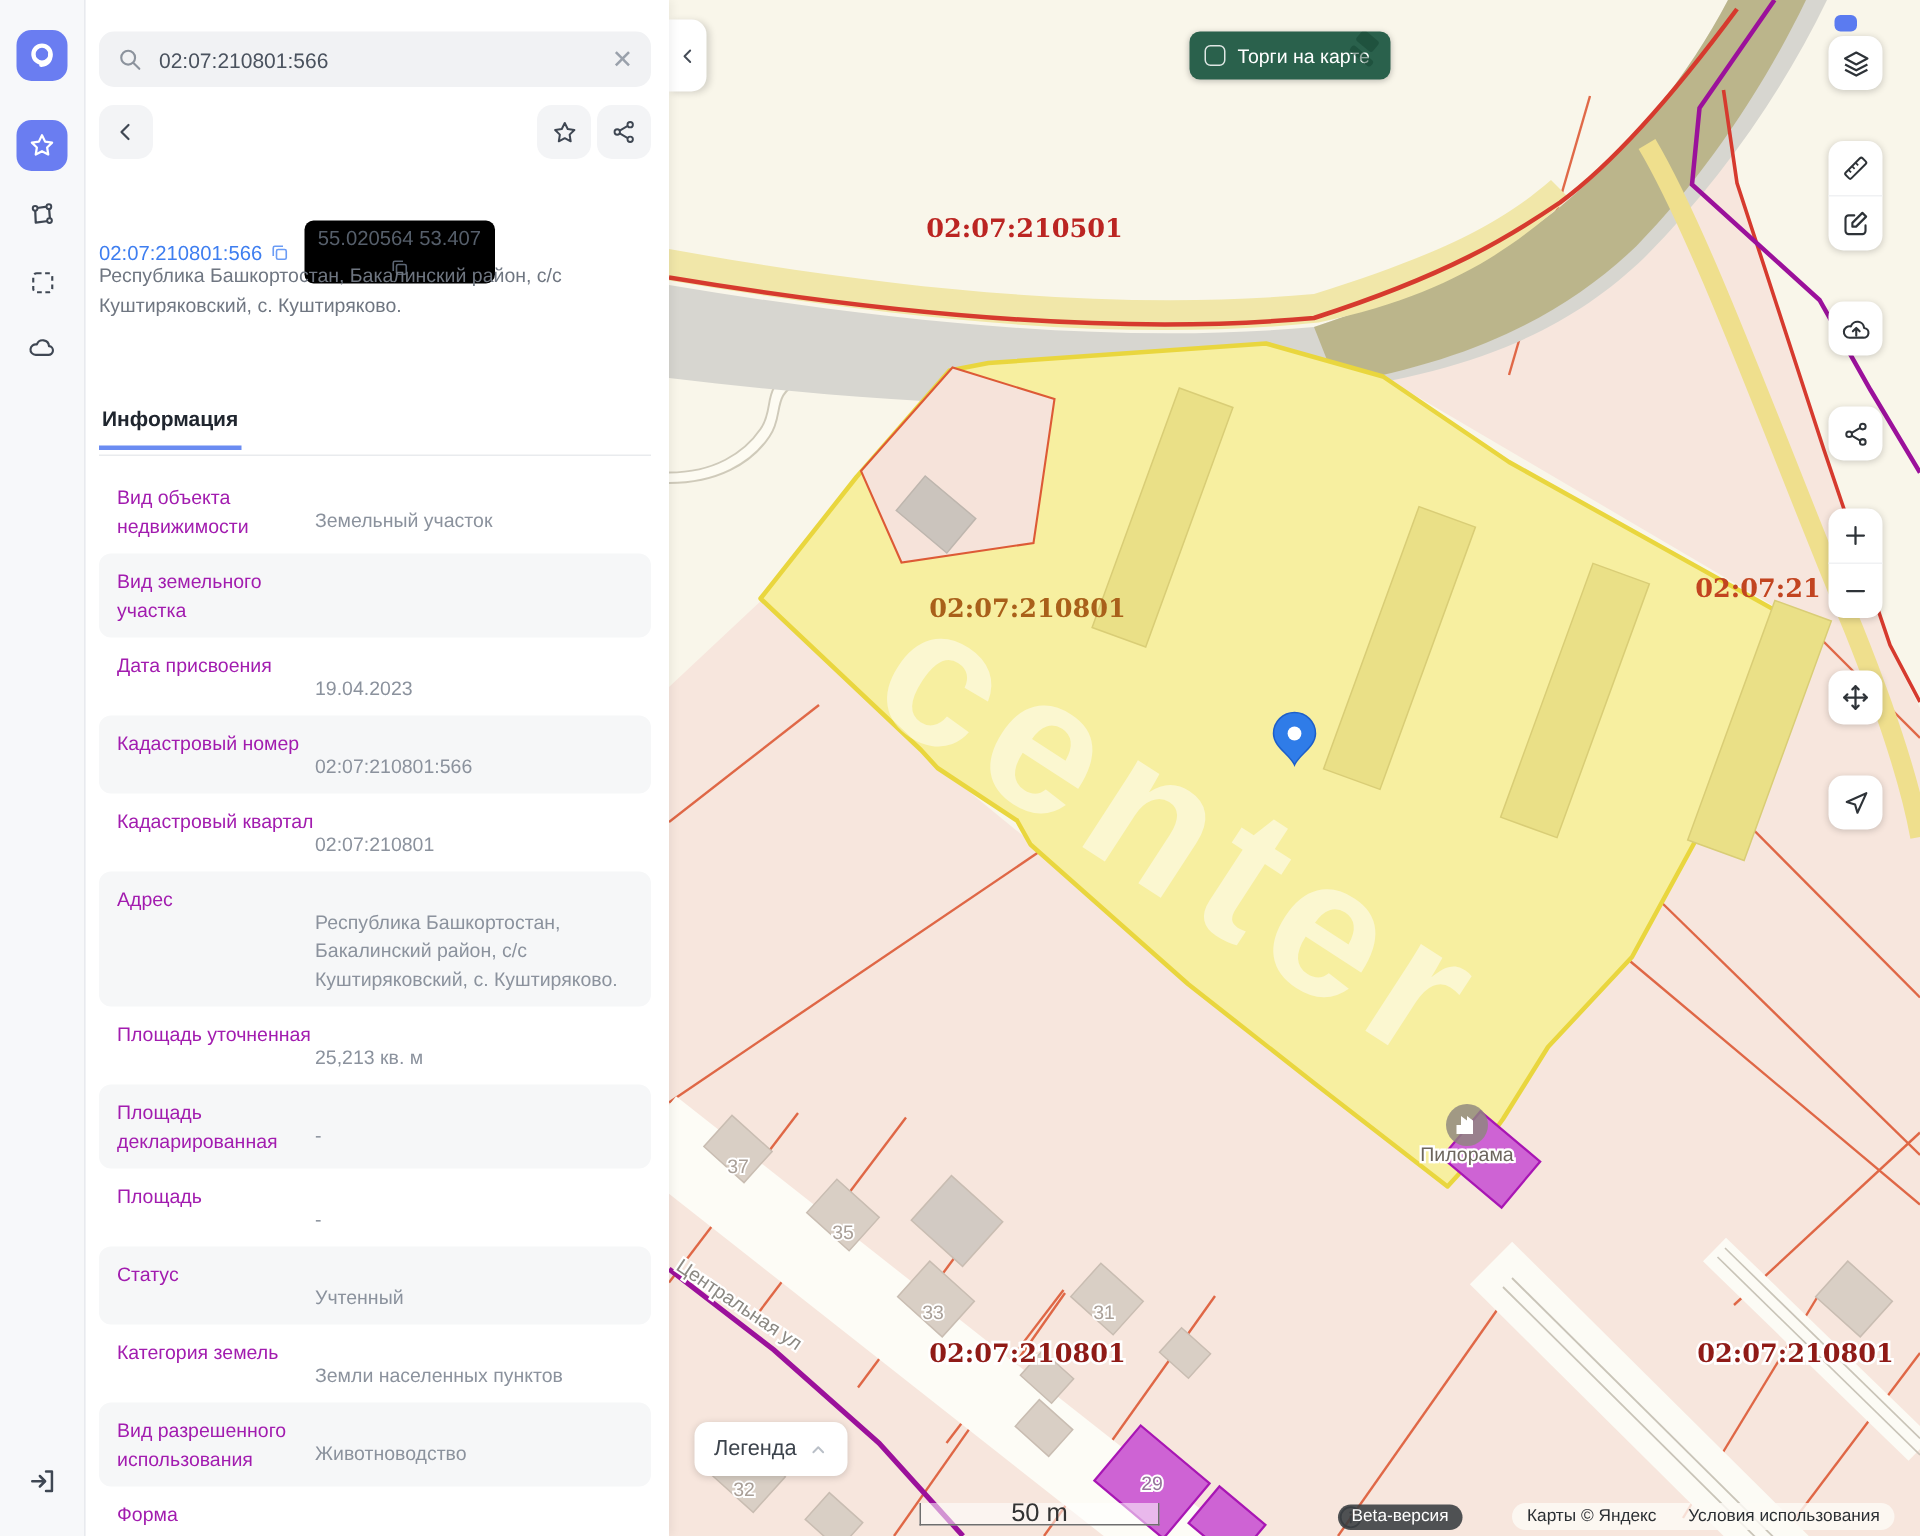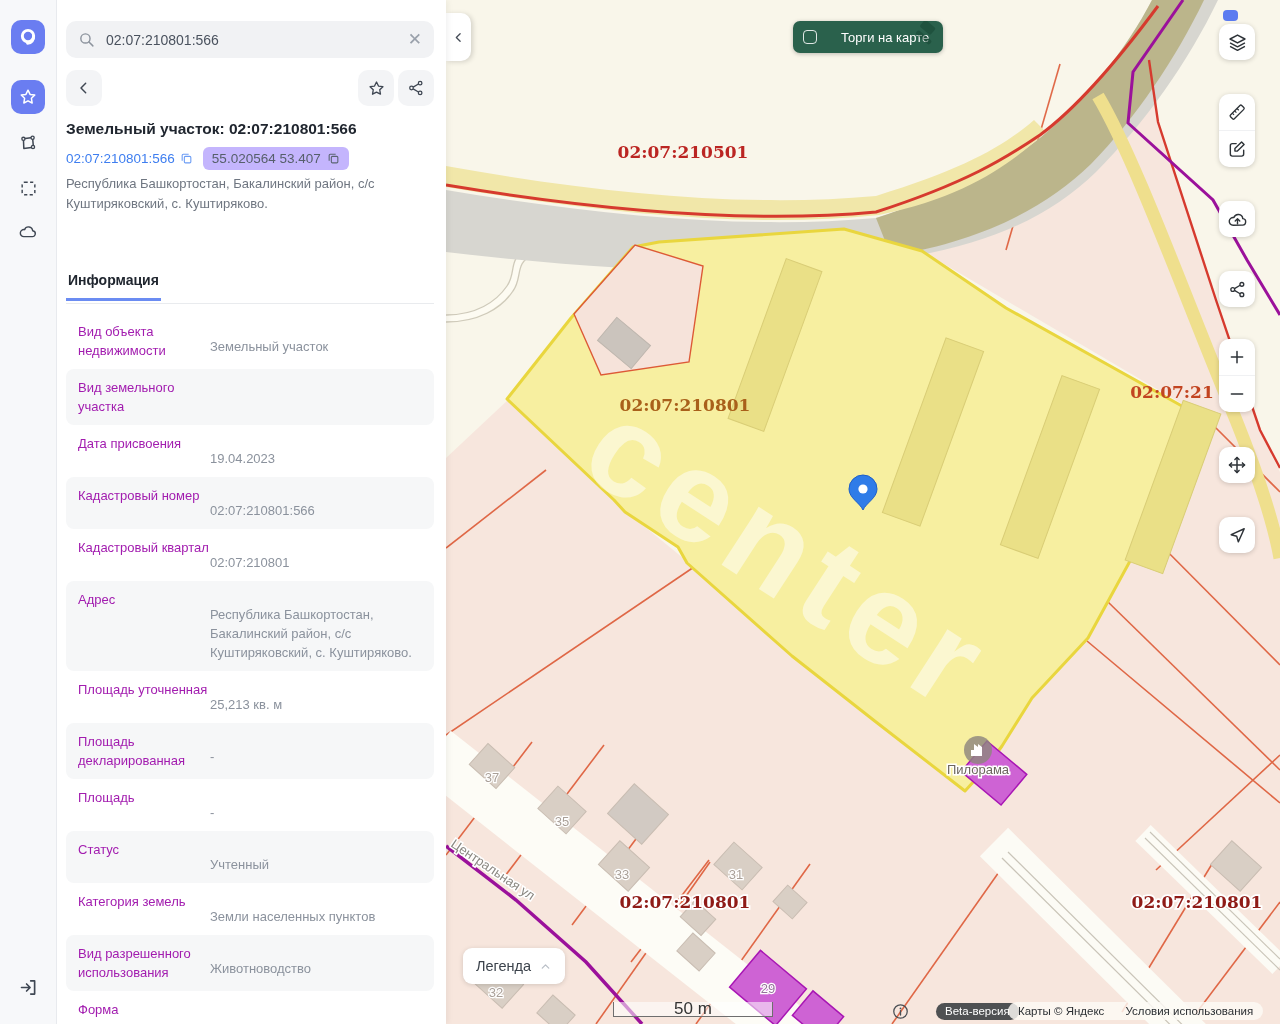--- a/index.html
+++ b/index.html
@@ -18,48 +18,48 @@
   .searchbar{position:absolute;left:10px;right:12px;top:21px;height:37px;background:#f1f2f4;border-radius:10px;display:flex;align-items:center;padding:0 12px;box-sizing:border-box;gap:9px;}
   .searchbar input{flex:1;border:none;background:transparent;outline:none;font-size:14px;color:#4a525e;font-family:inherit;}
   .clear-x{color:#9aa1ab;font-size:17px;line-height:1;cursor:pointer;}
   .toprow{position:absolute;left:10px;right:12px;top:70px;height:36px;display:flex;}
   .sq-btn{width:36px;height:36px;border-radius:10px;background:#f3f4f6;display:flex;align-items:center;justify-content:center;color:#3f4753;border:none;}
   .toprow .spacer{flex:1;}
   .toprow .sq-btn + .sq-btn{margin-left:4px;}
   .p-title{position:absolute;left:10px;top:120px;width:370px;font-size:15.5px;font-weight:700;color:#20262f;margin:0;}
   .chips{position:absolute;left:10px;top:147px;display:flex;align-items:center;gap:10px;}
   .cad-link{color:#3e7ef0;font-size:13.5px;text-decoration:none;display:flex;align-items:center;gap:5px;}
-  .chip{background:#c4b5fd;border-radius:6px;padding:4px 9px;font-size:13.5px;color:#565f6b;display:flex;align-items:center;gap:6px;}
+  .chip{background:#000000;border-radius:6px;padding:4px 9px;font-size:13.5px;color:#565f6b;display:flex;align-items:center;gap:6px;flex-direction:column;}
   .addr{position:absolute;left:10px;top:174px;width:370px;font-size:13px;line-height:1.5;color:#6f7681;margin:0;}
   .report-btn{position:absolute;left:10px;right:12px;top:222px;height:38px;background:#00935c;color:#fff;border:none;border-radius:8px;font-size:14px;font-weight:500;font-family:inherit;}
   .tabs{position:absolute;left:10px;right:12px;top:271px;border-bottom:1px solid #e9ebee;height:32px;}
   .tab{display:inline-block;font-size:14px;font-weight:700;color:#20262f;padding:0 2px 10px 2px;border-bottom:3px solid #6b8cf2;}
   .rows{position:absolute;left:10px;right:12px;top:313px;}
   .row{display:flex;padding:9px 12px;border-radius:8px;font-size:13px;line-height:19px;}
   .row.alt{background:#f6f7f8;}
   .rl{width:132px;flex:none;color:#a21caf;}
   .rv{flex:1;color:#8b929d;margin-top:15px;}
 
   
   .map{position:absolute;left:446px;top:0;right:0;bottom:0;background:#f9f6ea;z-index:1;}
   .map svg.base{position:absolute;left:0;top:0;}
   .collapse-tab{position:absolute;left:0;top:13px;width:25px;height:48px;background:#fff;border-radius:0 10px 10px 0;box-shadow:2px 1px 5px rgba(0,0,0,.15);display:flex;align-items:center;justify-content:center;color:#454c57;z-index:10;}
-  .trades-btn{position:absolute;left:347px;top:21px;height:32px;padding:0 14px 0 10px;background:#2a614c;border:none;border-radius:7px;color:#fff;font-size:13px;font-family:inherit;display:flex;align-items:center;gap:24px;box-shadow:0 1px 4px rgba(0,0,0,.25);overflow:hidden;position:absolute;z-index:10;}
+  .trades-btn{position:absolute;left:347px;top:21px;height:32px;padding:0 14px 0 10px;background:#2a614c;border:none;border-radius:7px;color:#fff;font-size:13px;font-family:inherit;display:flex;align-items:center;gap:8px;box-shadow:0 1px 4px rgba(0,0,0,.25);overflow:hidden;position:absolute;z-index:10;}
   .trades-cb{width:14px;height:14px;border:1.5px solid rgba(255,255,255,.85);border-radius:4px;box-sizing:border-box;flex:none;}
   .gavel{position:absolute;right:2px;top:0;opacity:.45;}
   .blue-peek{position:absolute;top:10px;right:42px;width:15px;height:11px;border-radius:4px;background:#5b7bf0;z-index:9;}
 
   .ctl{position:absolute;right:25px;width:36px;background:#fff;border-radius:10px;box-shadow:0 1px 5px rgba(0,0,0,.18);z-index:10;}
   .ctl .cell{width:36px;height:36px;display:flex;align-items:center;justify-content:center;color:#2e3338;}
   .ctl.grp .cell + .cell{border-top:1px solid #f0f1f3;}
 
   .legend-box{position:absolute;left:17px;top:948px;width:102px;height:36px;background:#fff;border-radius:9px;box-shadow:0 1px 5px rgba(0,0,0,.15);display:flex;align-items:center;justify-content:center;gap:8px;font-size:14.5px;color:#3c434c;z-index:10;}
   .scalebar{position:absolute;left:167px;top:1002px;width:160px;height:15px;background:rgba(255,255,255,.55);border-left:1.5px solid #6e6e6e;border-right:1.5px solid #6e6e6e;border-bottom:1.5px solid #6e6e6e;box-sizing:border-box;text-align:center;font-size:17px;line-height:13px;color:#333;z-index:9;}
   .beta-info{position:absolute;left:446px;top:1003px;width:17px;height:17px;color:#4a4f54;z-index:9;}
-  .beta-badge{position:absolute;left:490px;top:1003px;height:17px;line-height:17px;padding:0 9px;background:rgba(56,60,64,.88);color:#fff;border-radius:9px;font-size:11.5px;z-index:9;text-align:center;}
+  .beta-badge{position:absolute;left:446px;top:1003px;height:17px;line-height:17px;padding:0 9px;background:rgba(56,60,64,.88);color:#fff;border-radius:9px;font-size:11.5px;z-index:9;text-align:center;}
   .attrib{position:absolute;left:562px;top:1002px;height:18px;line-height:18px;background:rgba(252,250,245,.82);border-radius:9px;padding:0 10px;font-size:11.5px;color:#2b2f33;white-space:nowrap;z-index:9;}
   .attrib .terms{margin-left:18px;color:#2b2f33;text-decoration:none;}
 </style>
 </head>
 <body>
 
 <div class="app">
 
   <aside class="rail">
     <div class="rail-logo">
@@ -124,21 +124,20 @@
       <button class="sq-btn">
         <svg width="18" height="18" viewBox="0 0 24 24">
           <circle cx="6" cy="12" r="2.4" fill="none" stroke="currentColor" stroke-width="1.7"></circle>
           <circle cx="17.5" cy="5.5" r="2.4" fill="none" stroke="currentColor" stroke-width="1.7"></circle>
           <circle cx="17.5" cy="18.5" r="2.4" fill="none" stroke="currentColor" stroke-width="1.7"></circle>
           <path d="M8.2,10.8 L15.3,6.6 M8.2,13.2 L15.3,17.4" stroke="currentColor" stroke-width="1.7"></path>
         </svg>
       </button>
     </div>
 
-    <h1 class="p-title">Земельный участок: 02:07:210801:566</h1>
 
     <div class="chips">
       <a class="cad-link" href="#">
         <span>02:07:210801:566</span>
         <svg width="13" height="13" viewBox="0 0 24 24">
           <rect x="8" y="8" width="12" height="12" rx="2" fill="none" stroke="#6b9cf5" stroke-width="2"></rect>
           <path d="M16,4 H6 a2,2 0 0 0 -2,2 v10" fill="none" stroke="#6b9cf5" stroke-width="2"></path>
         </svg>
       </a>
       <span class="chip">

